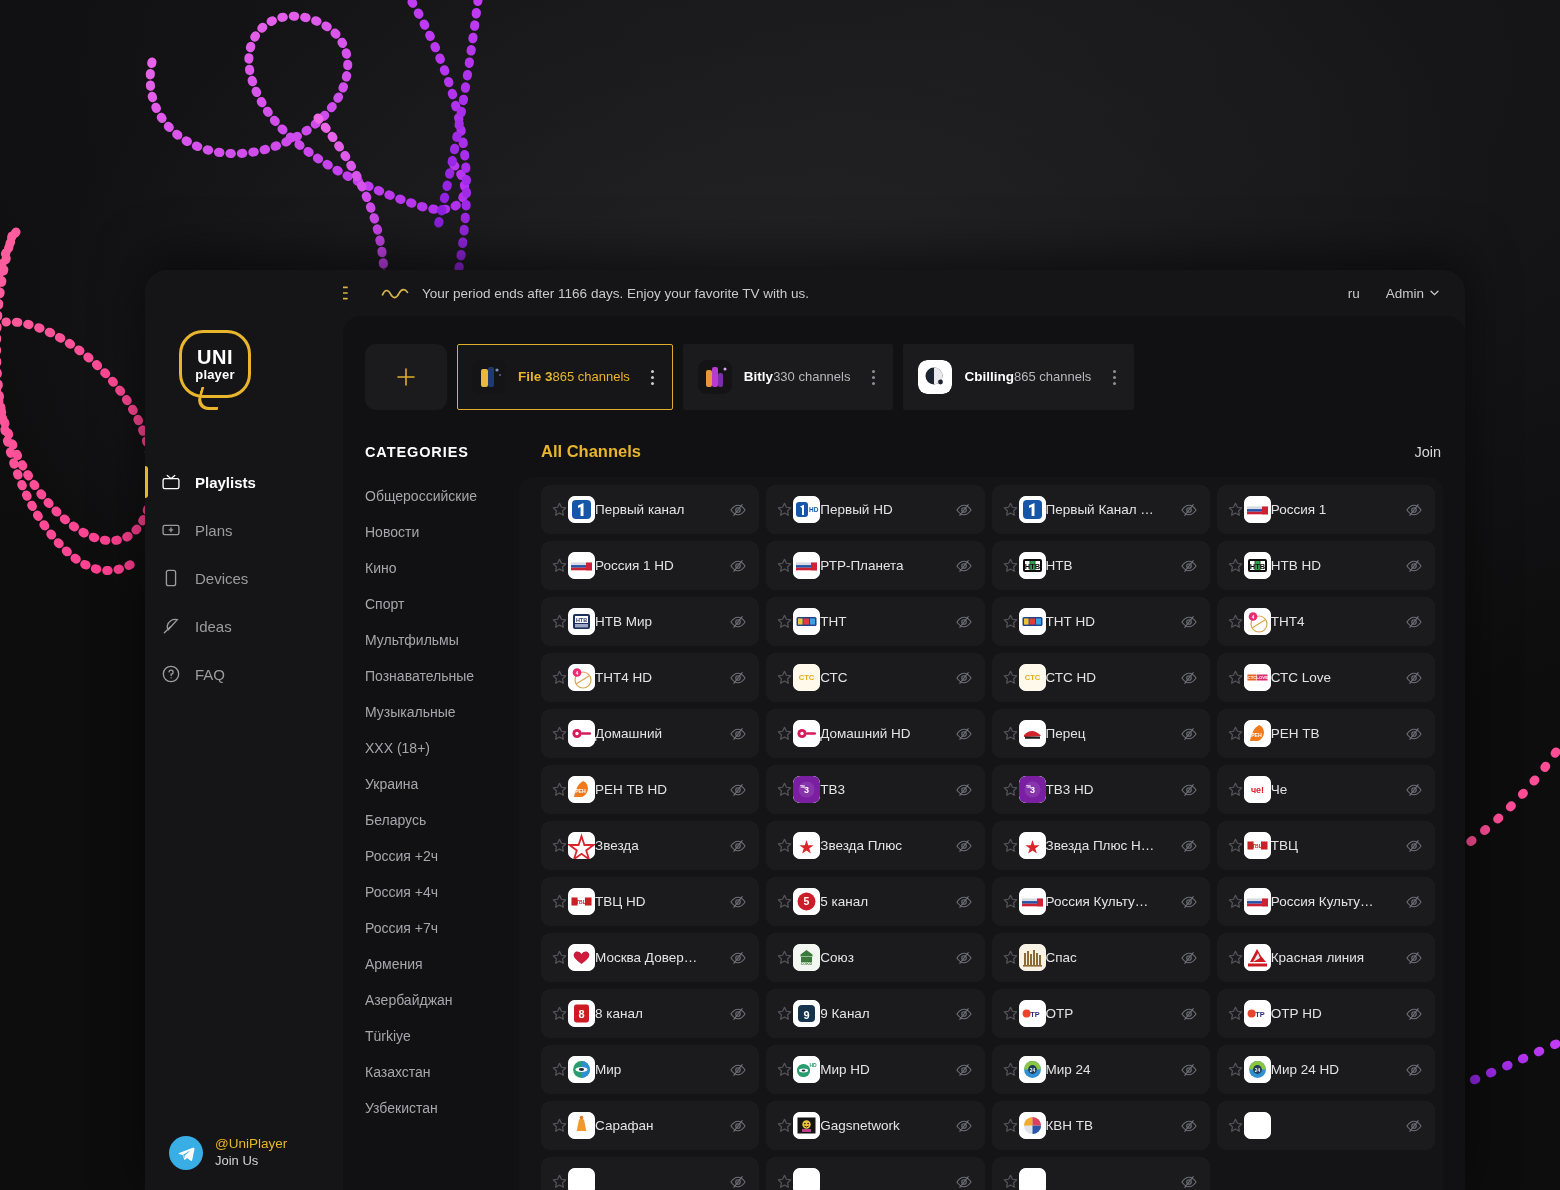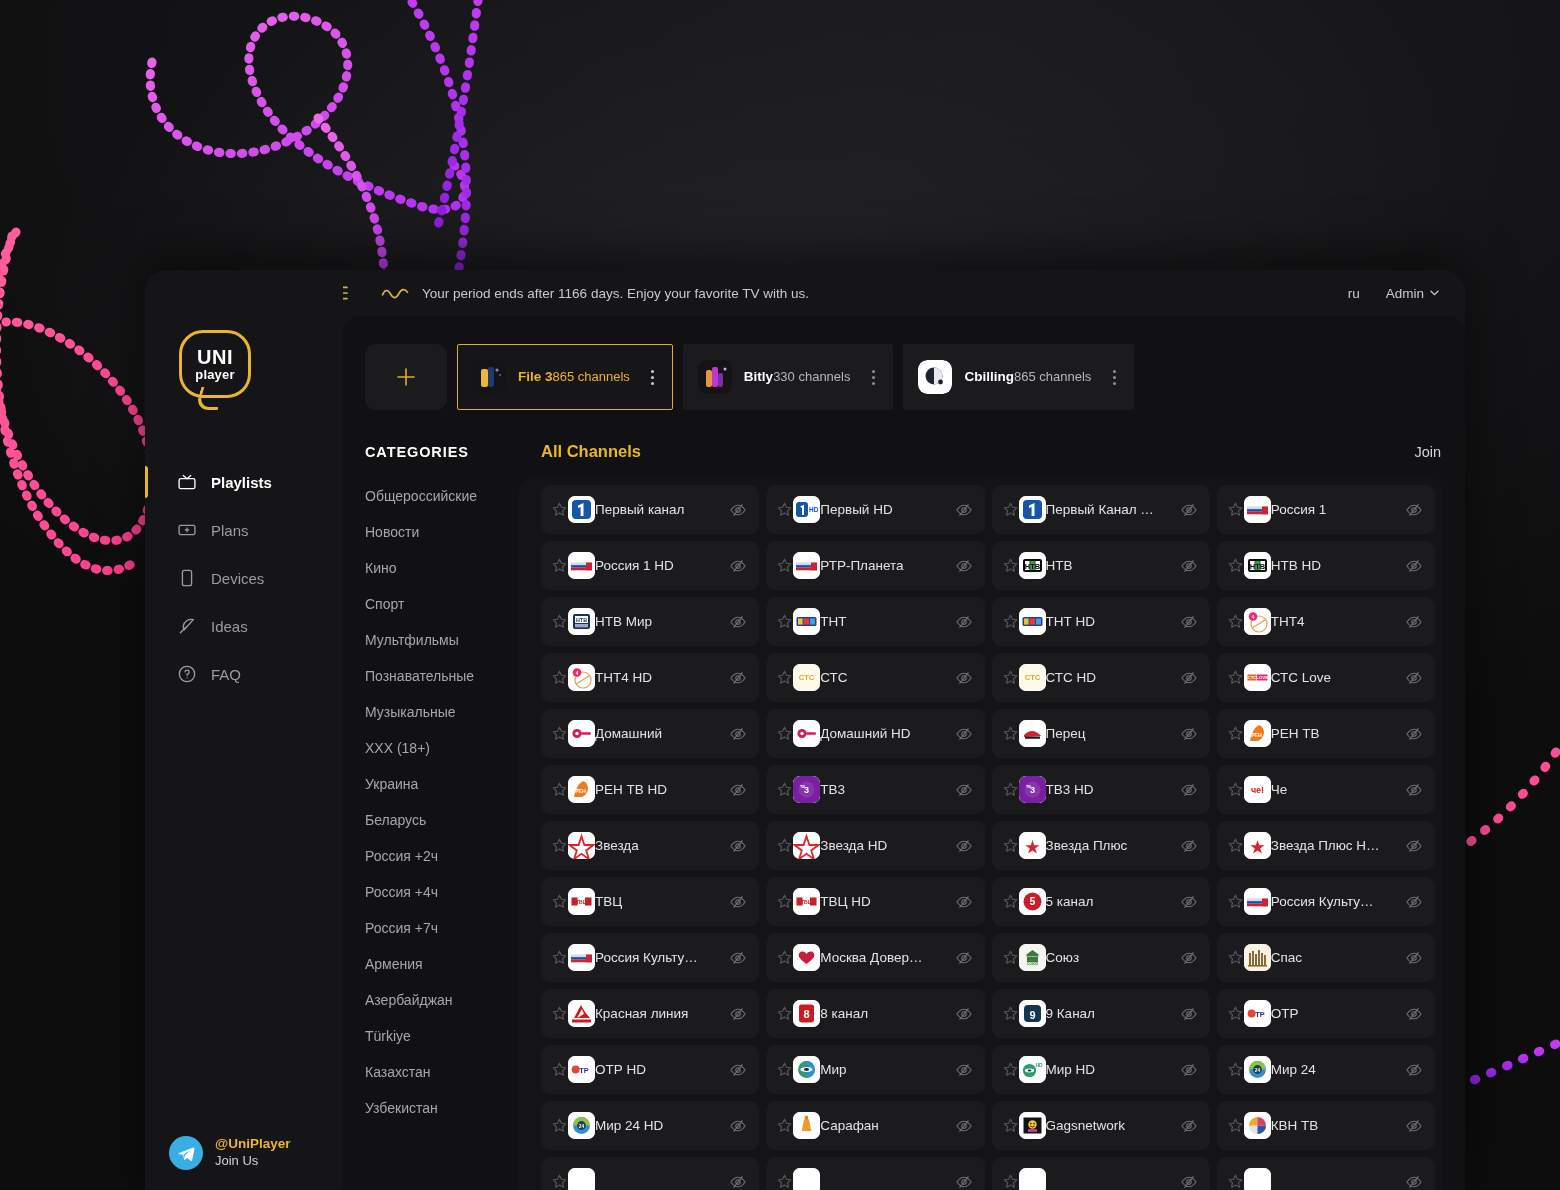--- a/index.html
+++ b/index.html
@@ -63,40 +63,40 @@
     border-bottom: 3px solid #e9b52c;
     border-radius: 0 0 0 14px;
     transform: skewX(-16deg);
   }
   .logo-uni { color: #fff; font-weight: 800; font-size: 20px; letter-spacing: .6px; }
   .logo-player { color: #fff; font-weight: 700; font-size: 13px; margin-top: 1px; letter-spacing: .2px; }
 
   #nav { margin-top: 60px; }
   .nav-item {
     display: flex; align-items: center; gap: 14px;
-    height: 48px; padding-left: 32px;
+    height: 48px; padding-left: 16px;
     color: #9b9ba0; font-size: 15px; font-weight: 500;
     position: relative; cursor: pointer;
   }
   .nav-item.active { color: #ffffff; font-weight: 700; }
   .nav-item.active:before {
     content: ""; position: absolute; left: 0; top: 8px;
     width: 3px; height: 32px; background: #e9b52c; border-radius: 0 3px 3px 0;
   }
   .nav-ico { width: 20px; height: 20px; display: block; flex: 0 0 20px; }
 
   #tg-badge {
     position: absolute; left: 24px; bottom: 30px;
     display: flex; align-items: center; gap: 12px; cursor: pointer;
   }
   .tg-circle {
     width: 34px; height: 34px; border-radius: 50%;
     background: #38aee5; display: flex; align-items: center; justify-content: center;
   }
-  .tg-name { color: #e9b52c; font-size: 13.5px; font-weight: 700; line-height: 1.25; }
+  .tg-name { color: #e9b52c; font-size: 13.5px; font-weight: 400; line-height: 1.25; }
   .tg-sub  { color: #d2d2d6; font-size: 13px; line-height: 1.25; }
 
   
   #right { flex: 1; display: flex; flex-direction: column; min-width: 0; }
 
   #topbar {
     height: 46px; flex: 0 0 46px;
     display: flex; align-items: center;
     padding: 0 26px 0 0;
     background: #151517;
@@ -909,37 +909,20 @@
                     <path d="M17.6 4.8 L6.4 19.2"></path>
                   </svg>
                 </div>
                 <div class="ch-card">
                   <svg class="star" viewBox="0 0 24 24" fill="none" stroke="#55555c" stroke-width="1.7" stroke-linejoin="round">
                     <path d="M12 3.2 l2.7 5.6 6.1.8 -4.5 4.3 1.2 6.1 -5.5-3 -5.5 3 1.2-6.1 -4.5-4.3 6.1-.8z"></path>
                   </svg>
                   <span class="ch-logo">
                     <svg class="lg" viewBox="0 0 27 27">
                       <rect width="27" height="27" rx="7" fill="#fff"></rect>
-                      <path d="M13.5 4.2 l2.9 8.8 h9.2 l-7.4 5.4 2.8 8.8 -7.5-5.4 -7.5 5.4 2.8-8.8 -7.4-5.4 h9.2z" fill="none" stroke="#d9252b" stroke-width="1.8"></path>
-                    </svg>
-                  </span>
-                  <span class="ch-name">Звезда HD</span>
-                  <svg class="eye" viewBox="0 0 24 24" fill="none" stroke="#6e6e76" stroke-width="1.5" stroke-linecap="round">
-                    <path d="M2.6 12 C5.6 7.6 8.9 5.6 12 5.6 C15.1 5.6 18.4 7.6 21.4 12 C18.4 16.4 15.1 18.4 12 18.4 C8.9 18.4 5.6 16.4 2.6 12z"></path>
-                    <circle cx="12" cy="12" r="3"></circle>
-                    <path d="M17.6 4.8 L6.4 19.2"></path>
-                  </svg>
-                </div>
-                <div class="ch-card">
-                  <svg class="star" viewBox="0 0 24 24" fill="none" stroke="#55555c" stroke-width="1.7" stroke-linejoin="round">
-                    <path d="M12 3.2 l2.7 5.6 6.1.8 -4.5 4.3 1.2 6.1 -5.5-3 -5.5 3 1.2-6.1 -4.5-4.3 6.1-.8z"></path>
-                  </svg>
-                  <span class="ch-logo">
-                    <svg class="lg" viewBox="0 0 27 27">
-                      <rect width="27" height="27" rx="7" fill="#fff"></rect>
                       <path d="M13.5 8 l1.7 5.2 h5.4 l-4.4 3.2 1.7 5.2 -4.4-3.2 -4.4 3.2 1.7-5.2 -4.4-3.2 h5.4z" fill="#d9252b"></path>
                     </svg>
                   </span>
                   <span class="ch-name">Звезда Плюс</span>
                   <svg class="eye" viewBox="0 0 24 24" fill="none" stroke="#6e6e76" stroke-width="1.5" stroke-linecap="round">
                     <path d="M2.6 12 C5.6 7.6 8.9 5.6 12 5.6 C15.1 5.6 18.4 7.6 21.4 12 C18.4 16.4 15.1 18.4 12 18.4 C8.9 18.4 5.6 16.4 2.6 12z"></path>
                     <circle cx="12" cy="12" r="3"></circle>
                     <path d="M17.6 4.8 L6.4 19.2"></path>
                   </svg>
                 </div>

